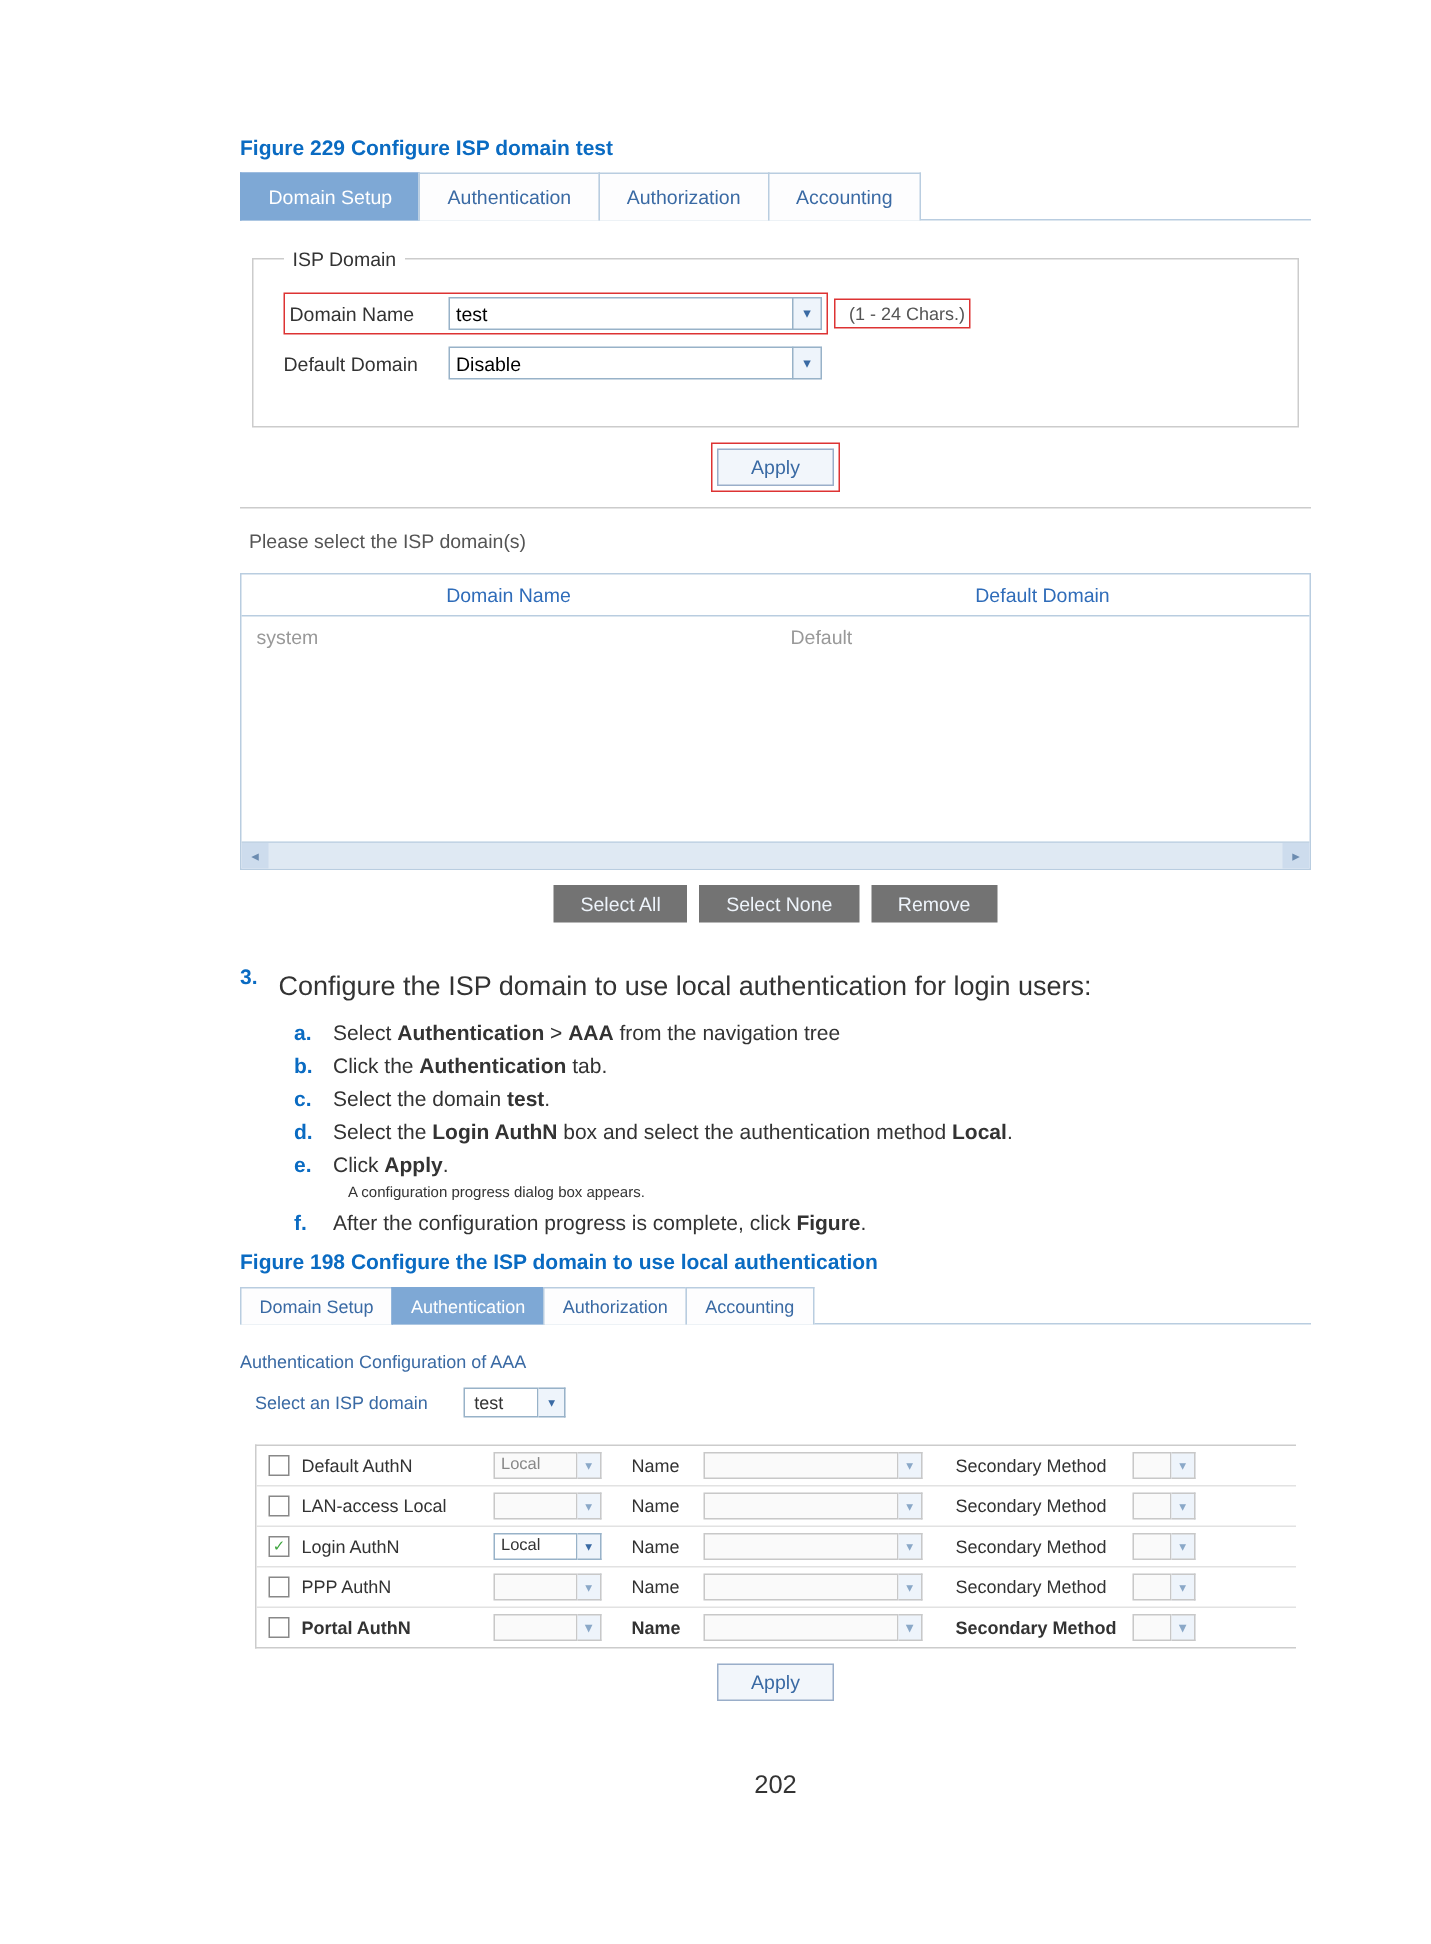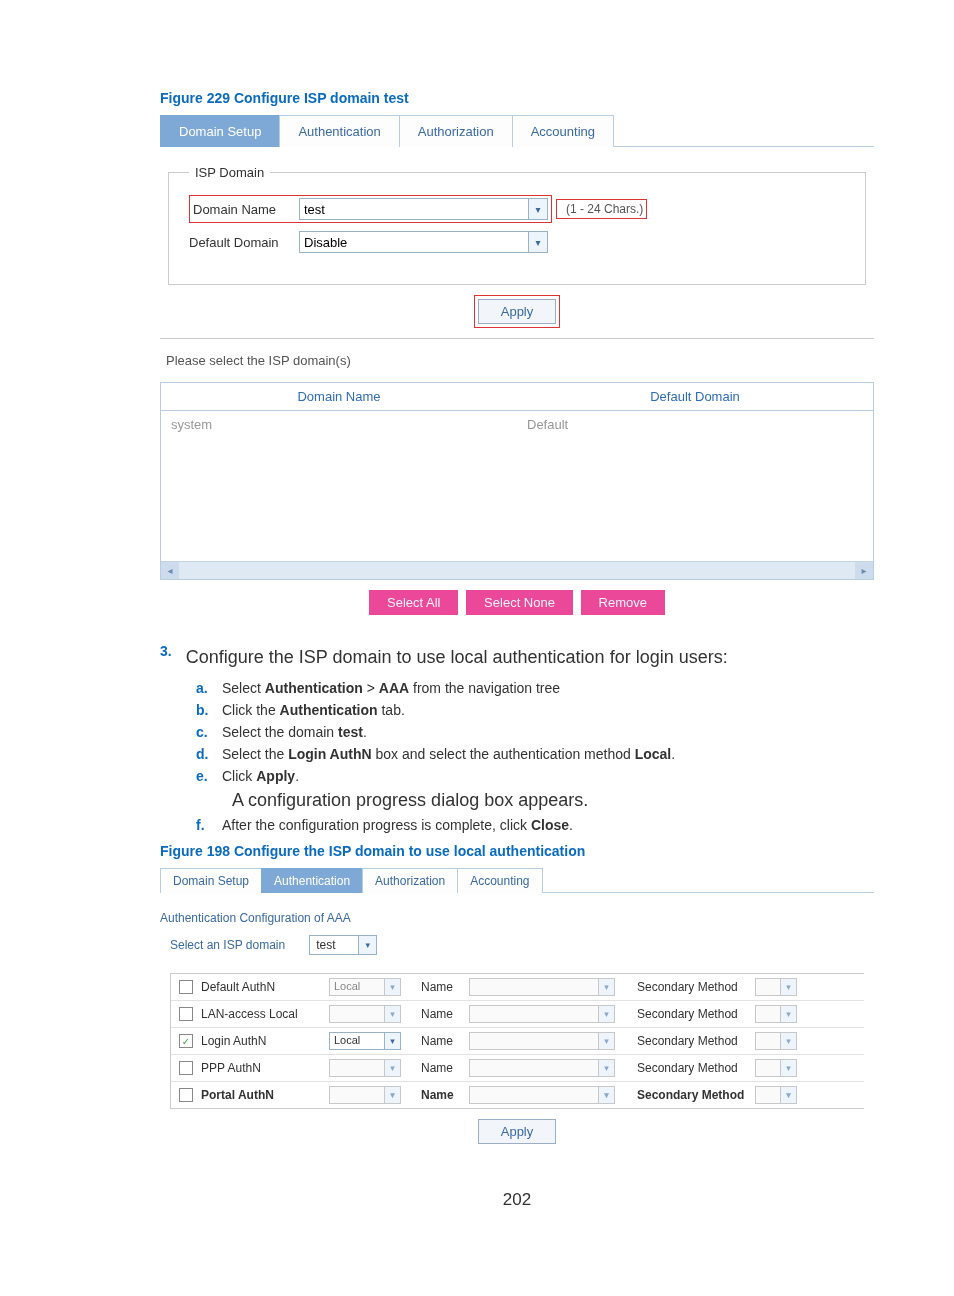--- a/index.html
+++ b/index.html
@@ -106,36 +106,36 @@
     display: flex; justify-content: space-between;
   }
   .scroll-strip .sb {
     width: 18px; height: 100%;
     background: #cddced;
     display: flex; align-items: center; justify-content: center;
     color: #6c8cb0; font-size: 10px;
   }
   .row-actions { text-align: center; margin-top: 10px; }
   .row-actions .gbtn {
-    background: #ec4899;
+    background: #737373;
     color: #eef4fb;
     border: none;
     padding: 5px 18px;
     margin: 0 2px;
     font-size: 13px;
   }
   
   .step-n { color: #0a6bc2; font-weight: bold; font-size: 14px; }
   .instr { margin: 28px 0 10px 0; }
   .instr p { margin: 4px 0; font-size: 18px; }
   .instr .top { display: flex; gap: 14px; align-items: flex-start; }
   .sub-list { margin: 8px 0 8px 36px; }
   .sub-list li { list-style: none; margin: 6px 0; display: flex; gap: 8px; font-size: 14px; }
   .sub-list .m { color: #0a6bc2; font-weight: bold; min-width: 18px; }
-  .sub-list .extra { margin-left: 36px; font-size: 18px; margin-top:4px; }
+  .sub-list .extra { margin-left: 36px; font-size: 10px; margin-top:4px; }
   b { font-weight: bold; }
   
   .auth-title { color: #3a6aa4; margin: 6px 0 10px 0; font-size: 12px; }
   .select-row { display: flex; align-items: center; gap: 24px; margin: 0 0 18px 10px; color: #3a6aa4; font-size: 12px; }
   .sel-box { display: inline-flex; }
   .sel-box .sval { border: 1px solid #98b2c8; background:#fff; height:20px; padding: 2px 6px; min-width: 50px; font-size:12px; color:#333;}
   .sel-box .sbtn { border:1px solid #98b2c8; border-left:none; background:#eef4fb; width:18px; height:20px; display:flex;align-items:center;justify-content:center; color:#3a6aa4; font-size:9px;}
   .auth-grid { border: 1px solid #ccc; border-right:none; margin: 0 10px; }
   .ag-row { display: flex; align-items: center; border-bottom: 1px solid #e2e2e2; padding: 4px 8px; gap: 8px; font-size:12px; color:#333;}
   .ag-row:last-child { border-bottom: none; font-weight: bold; }
@@ -236,21 +236,21 @@
         <span class="m">d.</span>
         <span>Select the <b>Login AuthN</b> box and select the authentication method <b>Local</b>.</span>
       </li>
       <li>
         <span class="m">e.</span>
         <span>Click <b>Apply</b>.</span>
       </li>
       <div class="extra">A configuration progress dialog box appears.</div>
       <li>
         <span class="m">f.</span>
-        <span>After the configuration progress is complete, click <b>Close</b>.</span>
+        <span>After the configuration progress is complete, click <b>Figure</b>.</span>
       </li>
     </ul>
 </div>
 
 <div class="figure-caption">Figure 198  Configure the ISP domain to use local authentication</div>
 
 <div class="tab-row small">
   <div class="tab">Domain Setup</div>
   <div class="tab active">Authentication</div>
   <div class="tab">Authorization</div>

